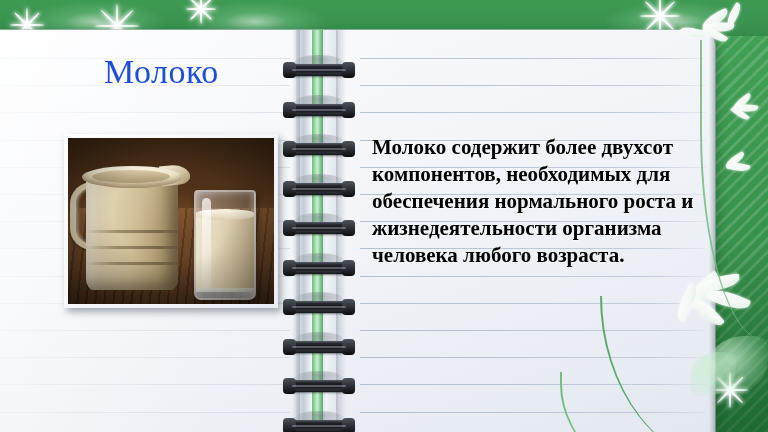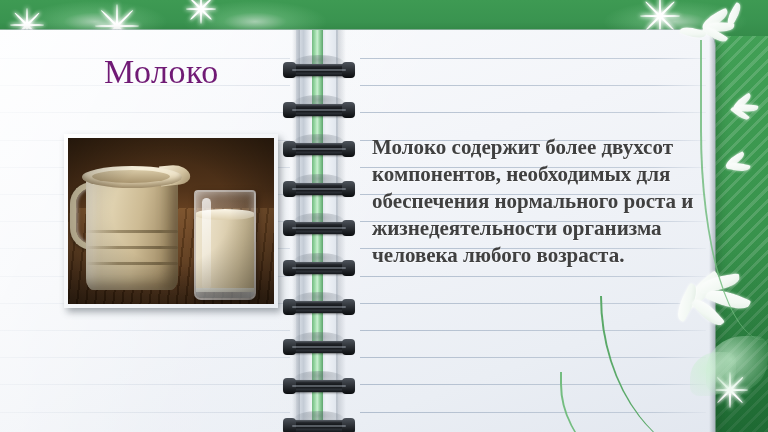--- a/index.html
+++ b/index.html
@@ -145,21 +145,21 @@
     background:linear-gradient(180deg,#4e545c,#0a0c0e);
   }
   .coil .ring-cap-l{left:-1px;}
   .coil .ring-cap-r{right:-1px;}
 
   
   .title{
     position:absolute;left:104px;top:52px;
     font-family:"Liberation Serif", serif;
     font-size:34px;line-height:40px;
-    color:#701a75;
+    color:#1d4ed8;
     letter-spacing:.5px;
     text-shadow:0 1px 1px rgba(255,255,255,.7);
     white-space:nowrap;
   }
 
   
   .photo-frame{
     position:absolute;left:64px;top:134px;width:214px;height:174px;
     background:linear-gradient(135deg,#ffffff,#e9edf2);
     padding:4px;box-sizing:border-box;
@@ -247,21 +247,21 @@
   .photo-vignette{
     position:absolute;inset:0;
     background:radial-gradient(ellipse at 50% 45%,rgba(0,0,0,0) 40%,rgba(0,0,0,.45) 100%);
   }
 
   
   .body-text{
     position:absolute;left:372px;top:134px;width:330px;
     font-family:"Liberation Serif", serif;
     font-size:21px;line-height:27px;
-    color:#404040;
+    color:#000000;
     font-weight:700;
     text-shadow:0 1px 0 rgba(255,255,255,.55);
   }
 
   
   .leaf{
     position:absolute;
     background:linear-gradient(160deg,#ffffff 0%,#f2f8f3 60%,#dbe9de 100%);
     border-radius:70% 10% 70% 10%;
     box-shadow:0 0 3px rgba(255,255,255,.7);

